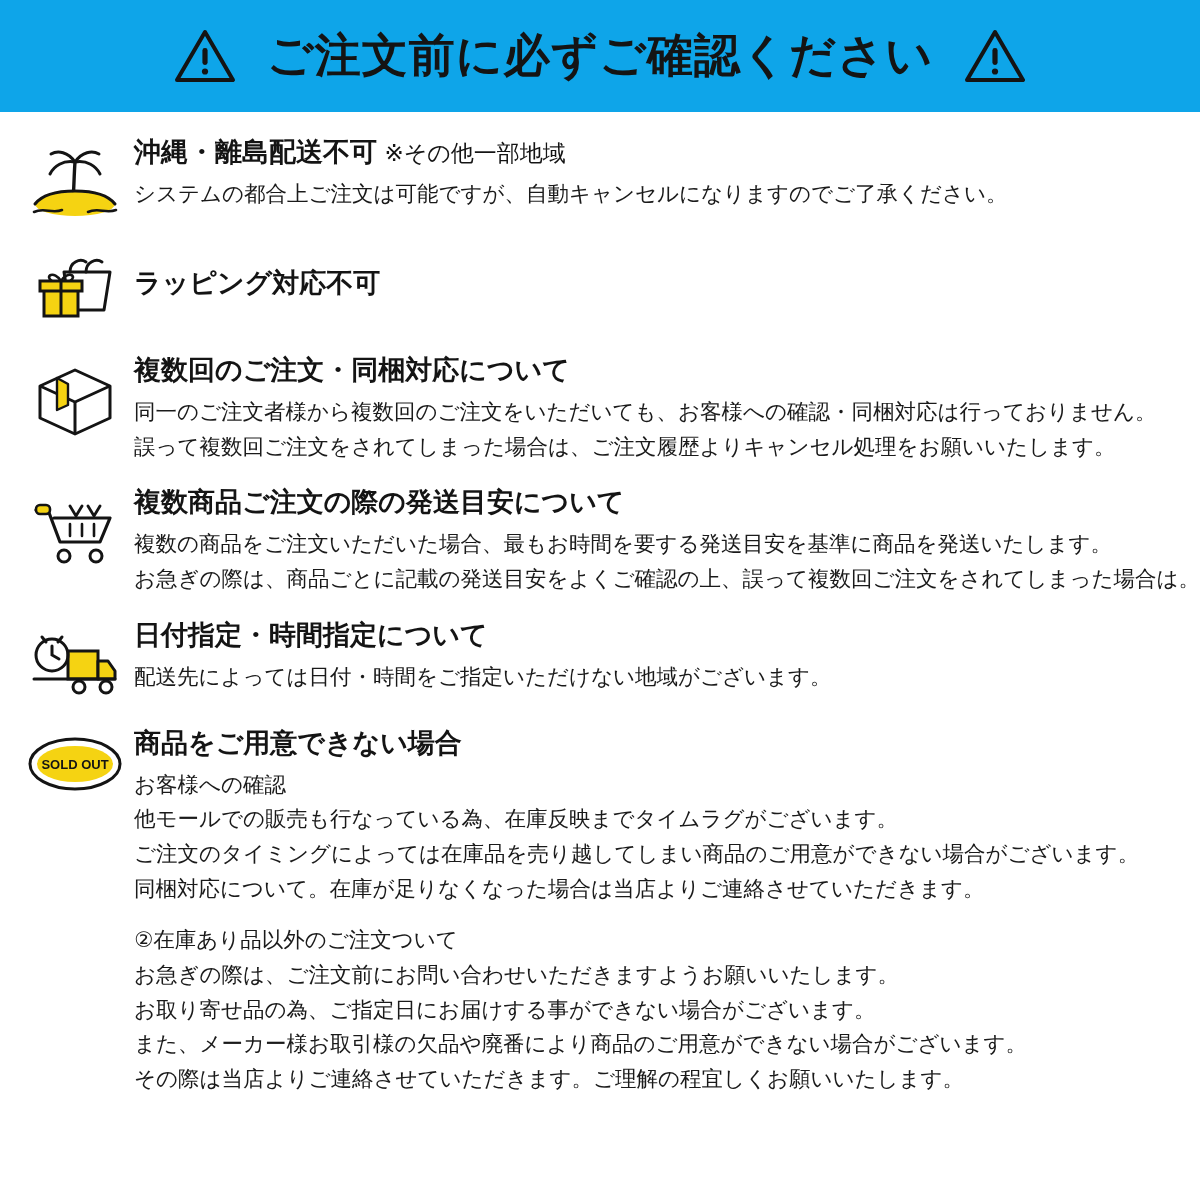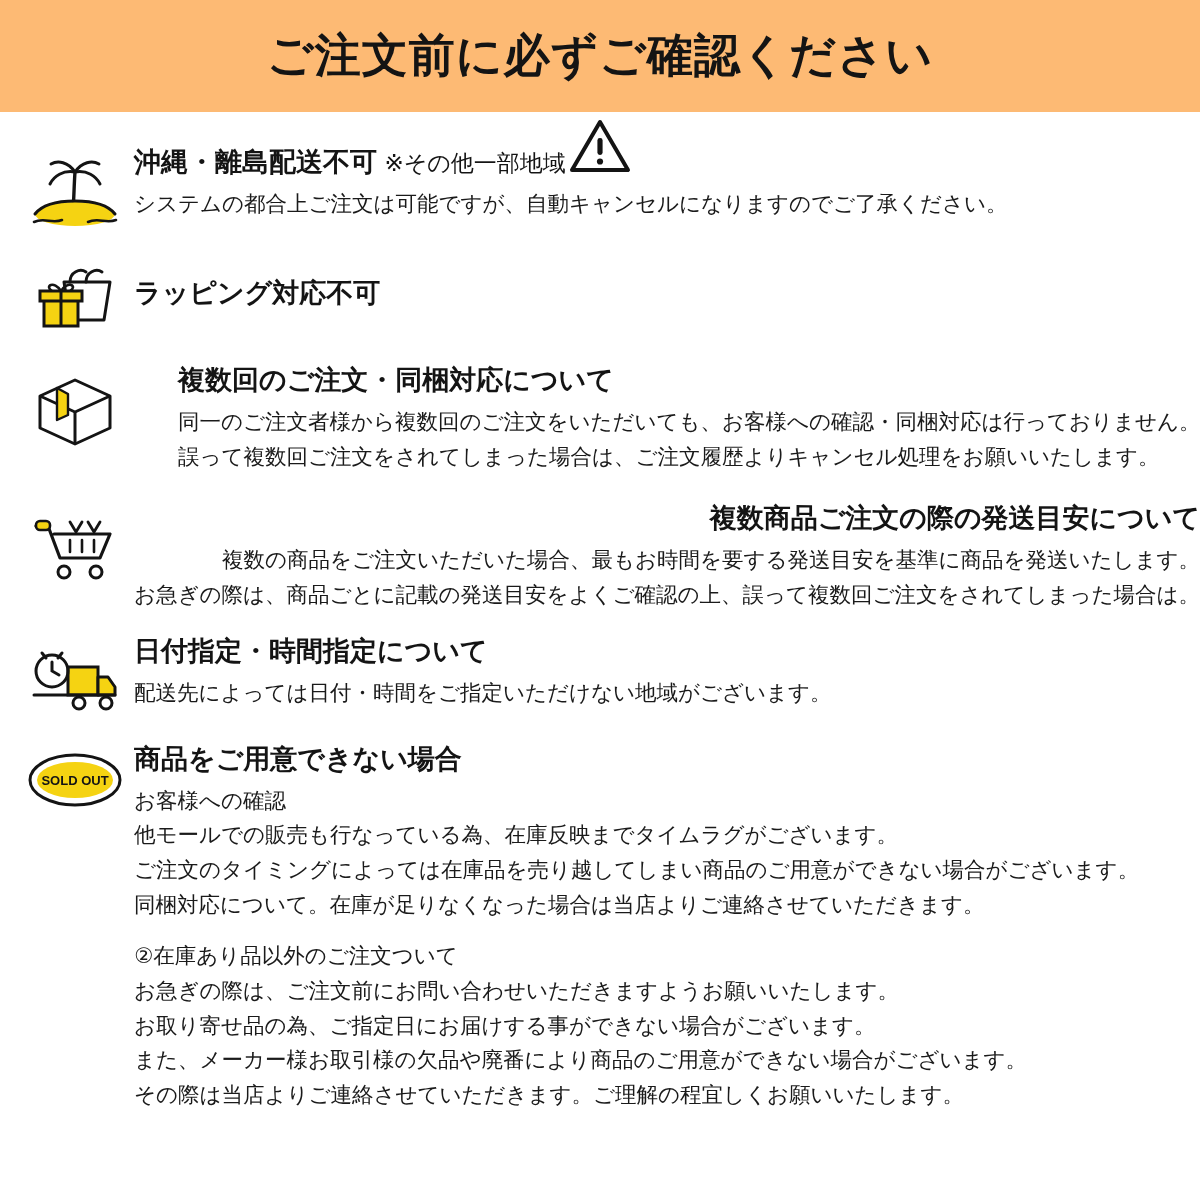--- a/index.html
+++ b/index.html
@@ -15,39 +15,38 @@
     width: 1200px;
     height: 1200px;
     position: relative;
     background: #ffffff;
   }
 
   
   .banner {
     width: 1200px;
     height: 112px;
-    background: #fdba74;
+    background: #0ea5e9;
     display: flex;
     align-items: center;
     justify-content: center;
     gap: 31px;
-    flex-direction: column;
   }
   .banner-title {
     font-size: 46px;
     font-weight: bold;
     letter-spacing: 1px;
     color: #141414;
     white-space: nowrap;
   }
   .warn-icon { width: 62px; height: 56px; flex: 0 0 auto; }
 
   
   .content {
-    padding: 34px 0 0 0;
+    padding: 24px 0 0 0;
   }
   .section {
     display: flex;
     align-items: flex-start;
     padding: 0 26px 0 18px;
     margin-bottom: 16px;
   }
   .icon-cell {
     width: 114px;
     flex: 0 0 114px;
@@ -82,22 +81,22 @@
   .sec-sublabel {
     font-size: 21.5px;
     line-height: 1.62;
     color: #1a1a1a;
     white-space: nowrap;
   }
 
   
   .s-okinawa { margin-bottom: 22px; }
   .s-wrap { margin-bottom: 24px; align-items: center; }
-  .s-multi { margin-bottom: 28px; gap: 44px; }
-  .s-ship { margin-bottom: 22px; text-align: right; }
+  .s-multi { margin-bottom: 22px; }
+  .s-ship { margin-bottom: 22px; }
   .s-date { margin-bottom: 22px; }
 
   
   .ico { display: block; }
 </style>
 </head>
 <body>
 
 <div class="page">
 

